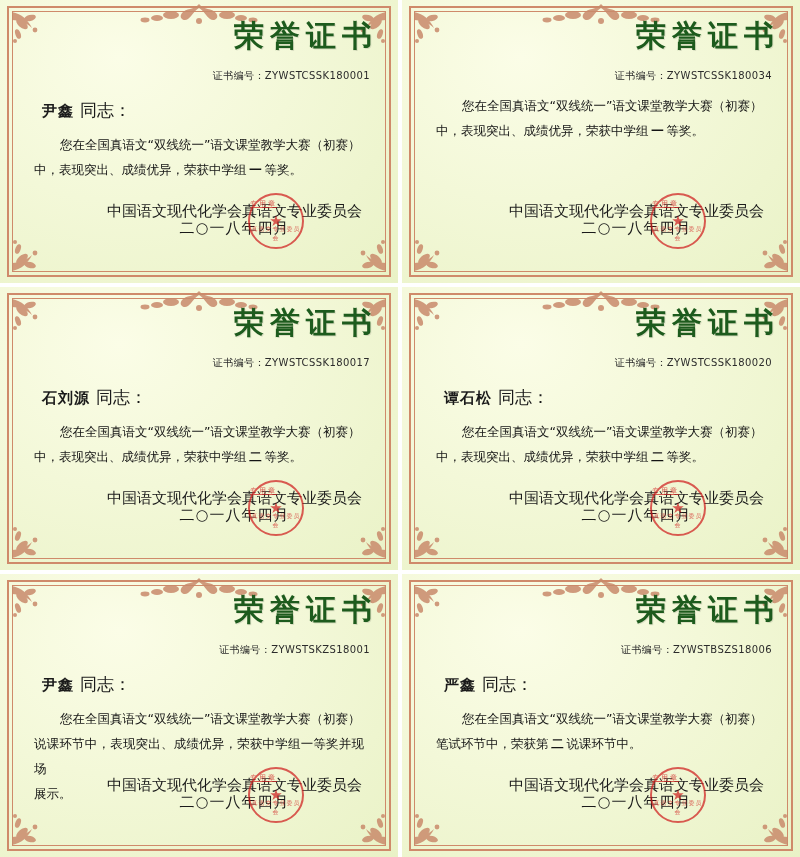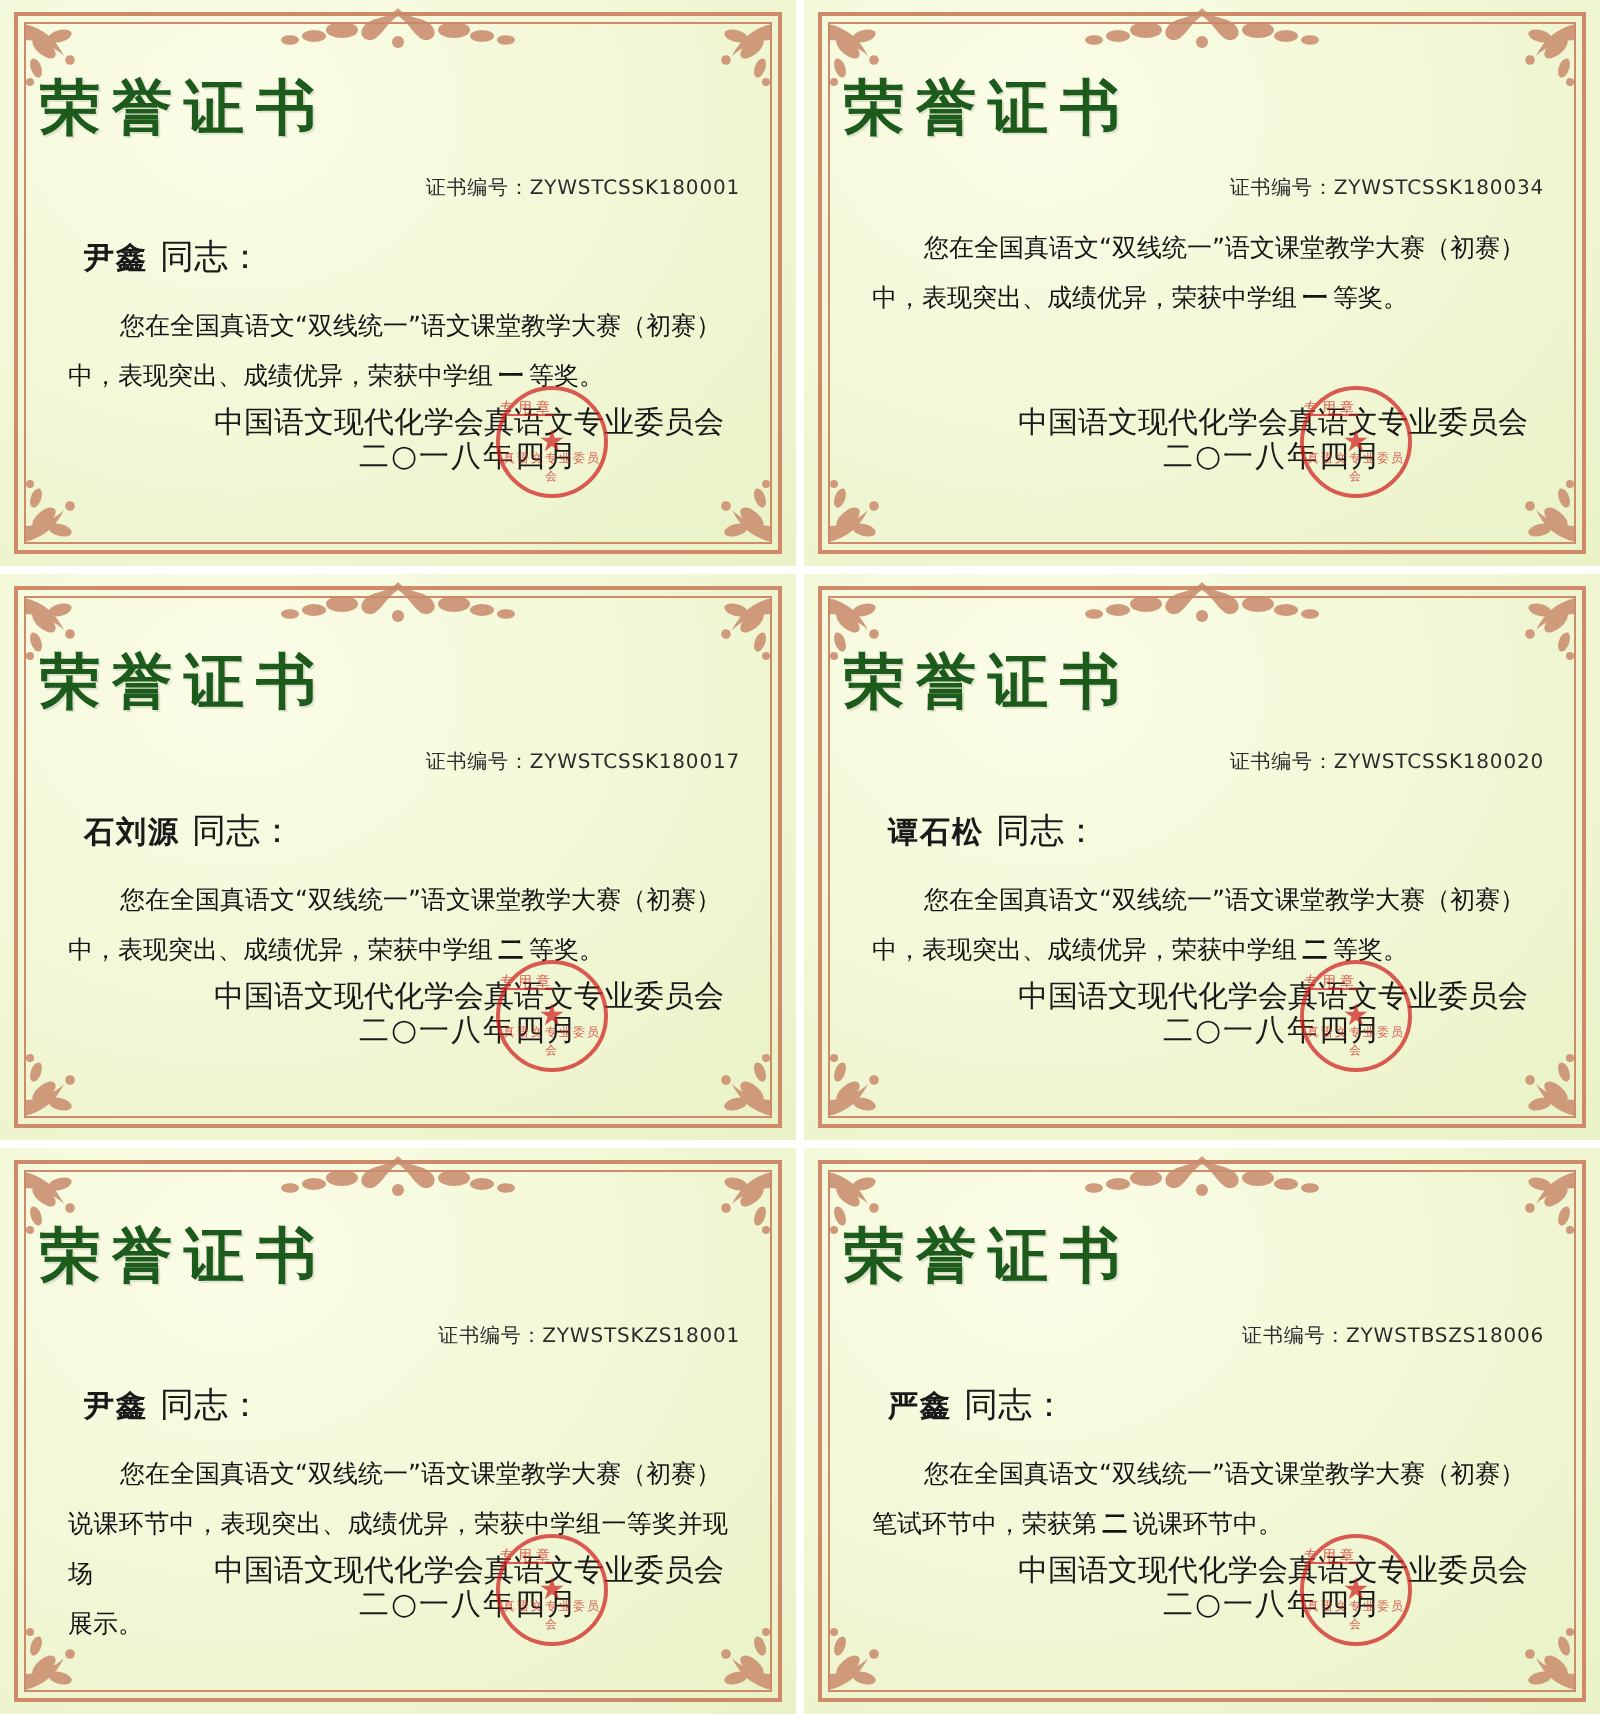--- a/index.html
+++ b/index.html
@@ -53,27 +53,26 @@
   .orn-tr { top: 10px; right: 10px; transform: scaleX(-1); }
   .orn-bl { bottom: 10px; left: 10px; transform: scaleY(-1); }
   .orn-br { bottom: 10px; right: 10px; transform: scale(-1,-1); }
 
   .content {
     position: absolute;
     left: 20px; right: 20px; top: 16px; bottom: 16px;
     box-sizing: border-box;
   }
   .title {
-    text-align: left;
+    text-align: right;
     font-family: "DejaVu Serif", "Liberation Serif", serif;
     font-weight: bold;
     font-size: 30px;
     letter-spacing: 6px;
     color: #1d5b1d;
-    margin-top: 18px;
     text-shadow: 1px 1px 0 rgba(0,0,0,0.10);
   }
   .serial {
     text-align: right;
     font-size: 10px;
     color: #2b2b2b;
     margin-top: 12px;
     padding-right: 8px;
     letter-spacing: 0.4px;
   }

